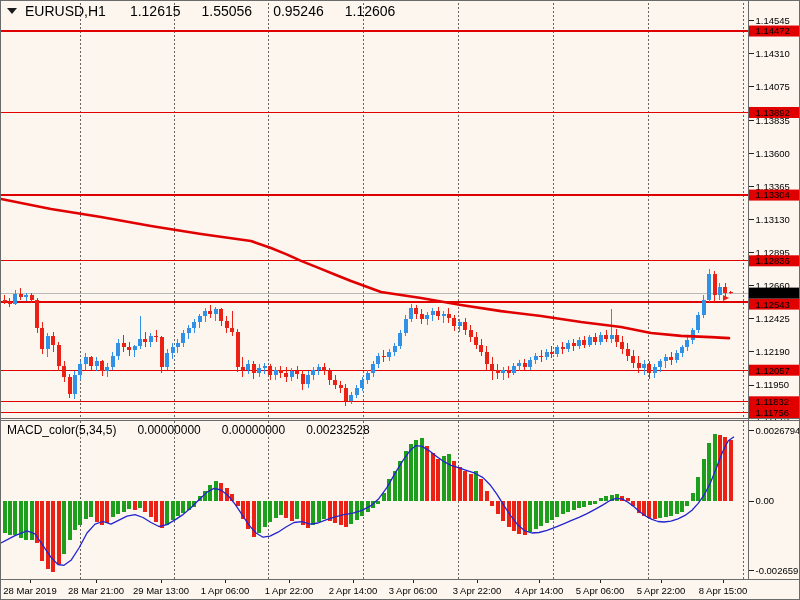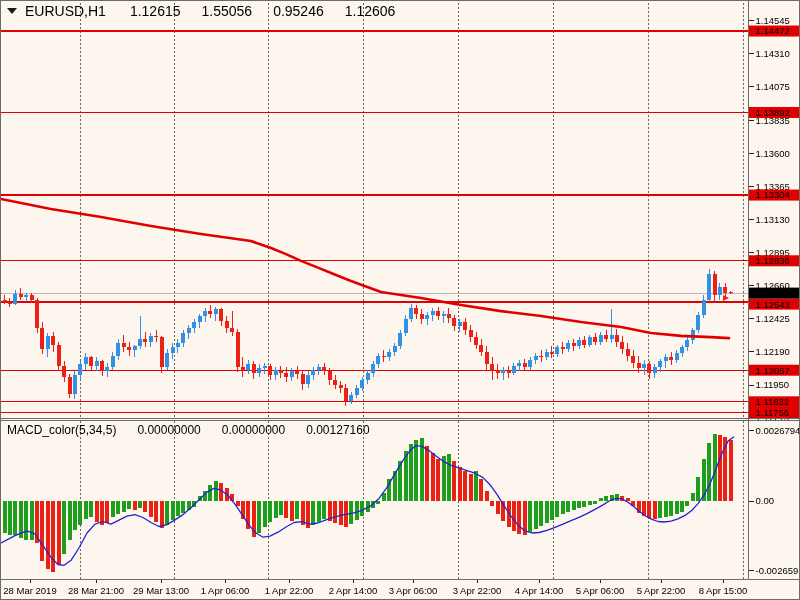--- a/index.html
+++ b/index.html
@@ -549,16 +549,16 @@
     <span class="qv">1.12615</span>
     <span class="qv">1.55056</span>
     <span class="qv">0.95246</span>
     <span class="qv">1.12606</span>
   </div>
 
   <div id="macd-title" class="overlay">
     <span>MACD_color(5,34,5)</span>
     <span class="qv">0.00000000</span>
     <span class="qv">0.00000000</span>
-    <span class="qv">0.00127160</span>
+    <span class="qv">0.00232528</span>
   </div>
 
 </div>
 
 </body></html>

